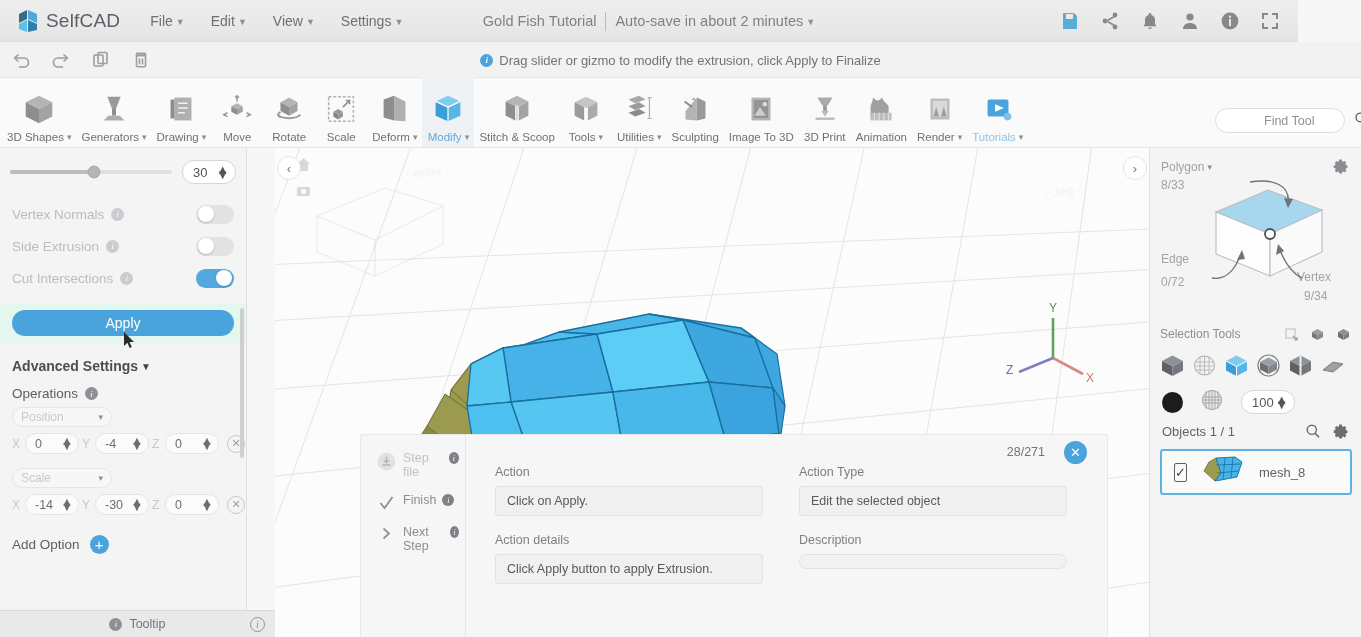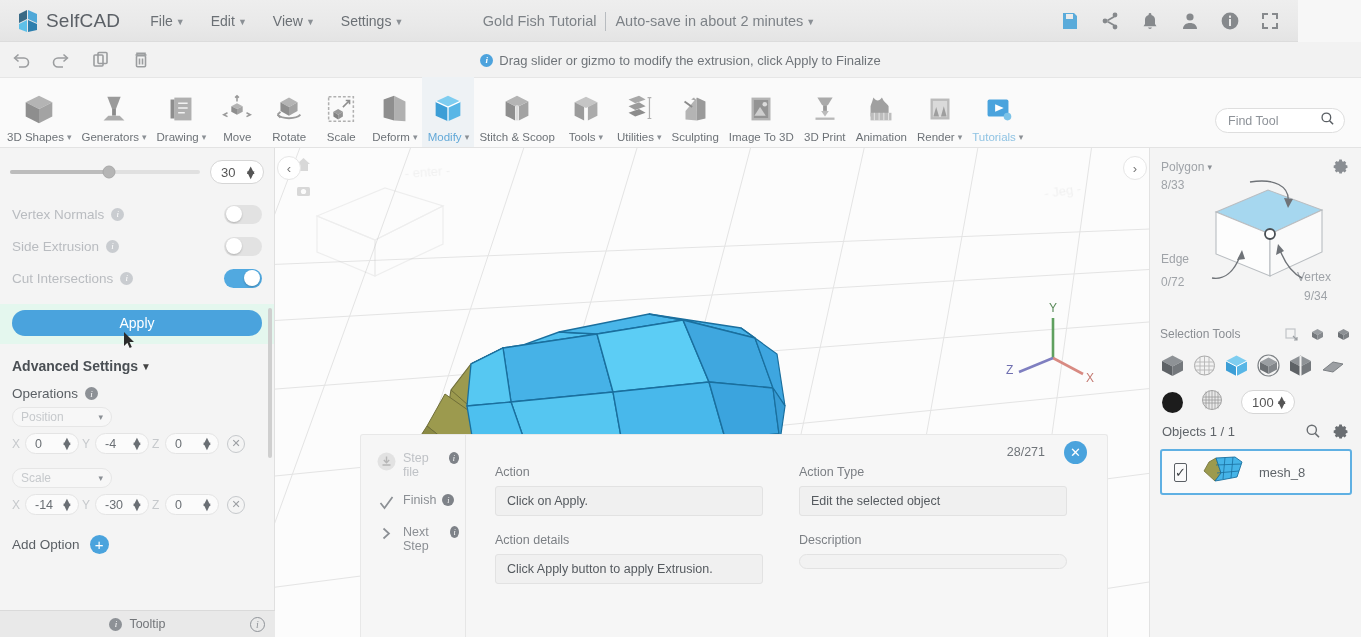--- a/index.html
+++ b/index.html
@@ -86,26 +86,27 @@
     position: absolute; right: 16px; bottom: 14px;
     width: 130px; height: 25px; border-radius: 13px;
     background: #fff; border: 1px solid #dedede;
     display: flex; align-items: center; justify-content: space-between;
     padding: 0 9px 0 12px;
   }
   .findtool input {
     border: none; outline: none; background: transparent;
     font-size: 12.5px; color: #6d28d9; width: 90px;
     font-family: "Liberation Sans", sans-serif;
+    margin-left: 36px;
   }
   .findtool input::placeholder { color: #8d9298; }
 
   
   .leftpanel {
-    position: absolute; top: 148px; left: 0; width: 275px; height: 489px;
+    position: absolute; top: 148px; left: 0; width: 247px; height: 489px;
     background: #f4f4f4; border-right: 1px solid #e0e0e0;
   }
   .slider-row { display:flex; align-items:center; padding: 12px 10px 0 10px; gap:10px; }
   .track { position: relative; flex: 1; height: 4px; border-radius: 2px; background: #e0e0e0; }
   .track .fill { position:absolute; left:0; top:0; height:4px; width:52%; background:#bcbcbc; border-radius:2px; }
   .track .knob {
     position:absolute; left:52%; top:50%; transform:translate(-50%,-50%);
     width:13px; height:13px; border-radius:50%; background:#b5b5b5; border:1px solid #a8a8a8;
     cursor:pointer;
   }

